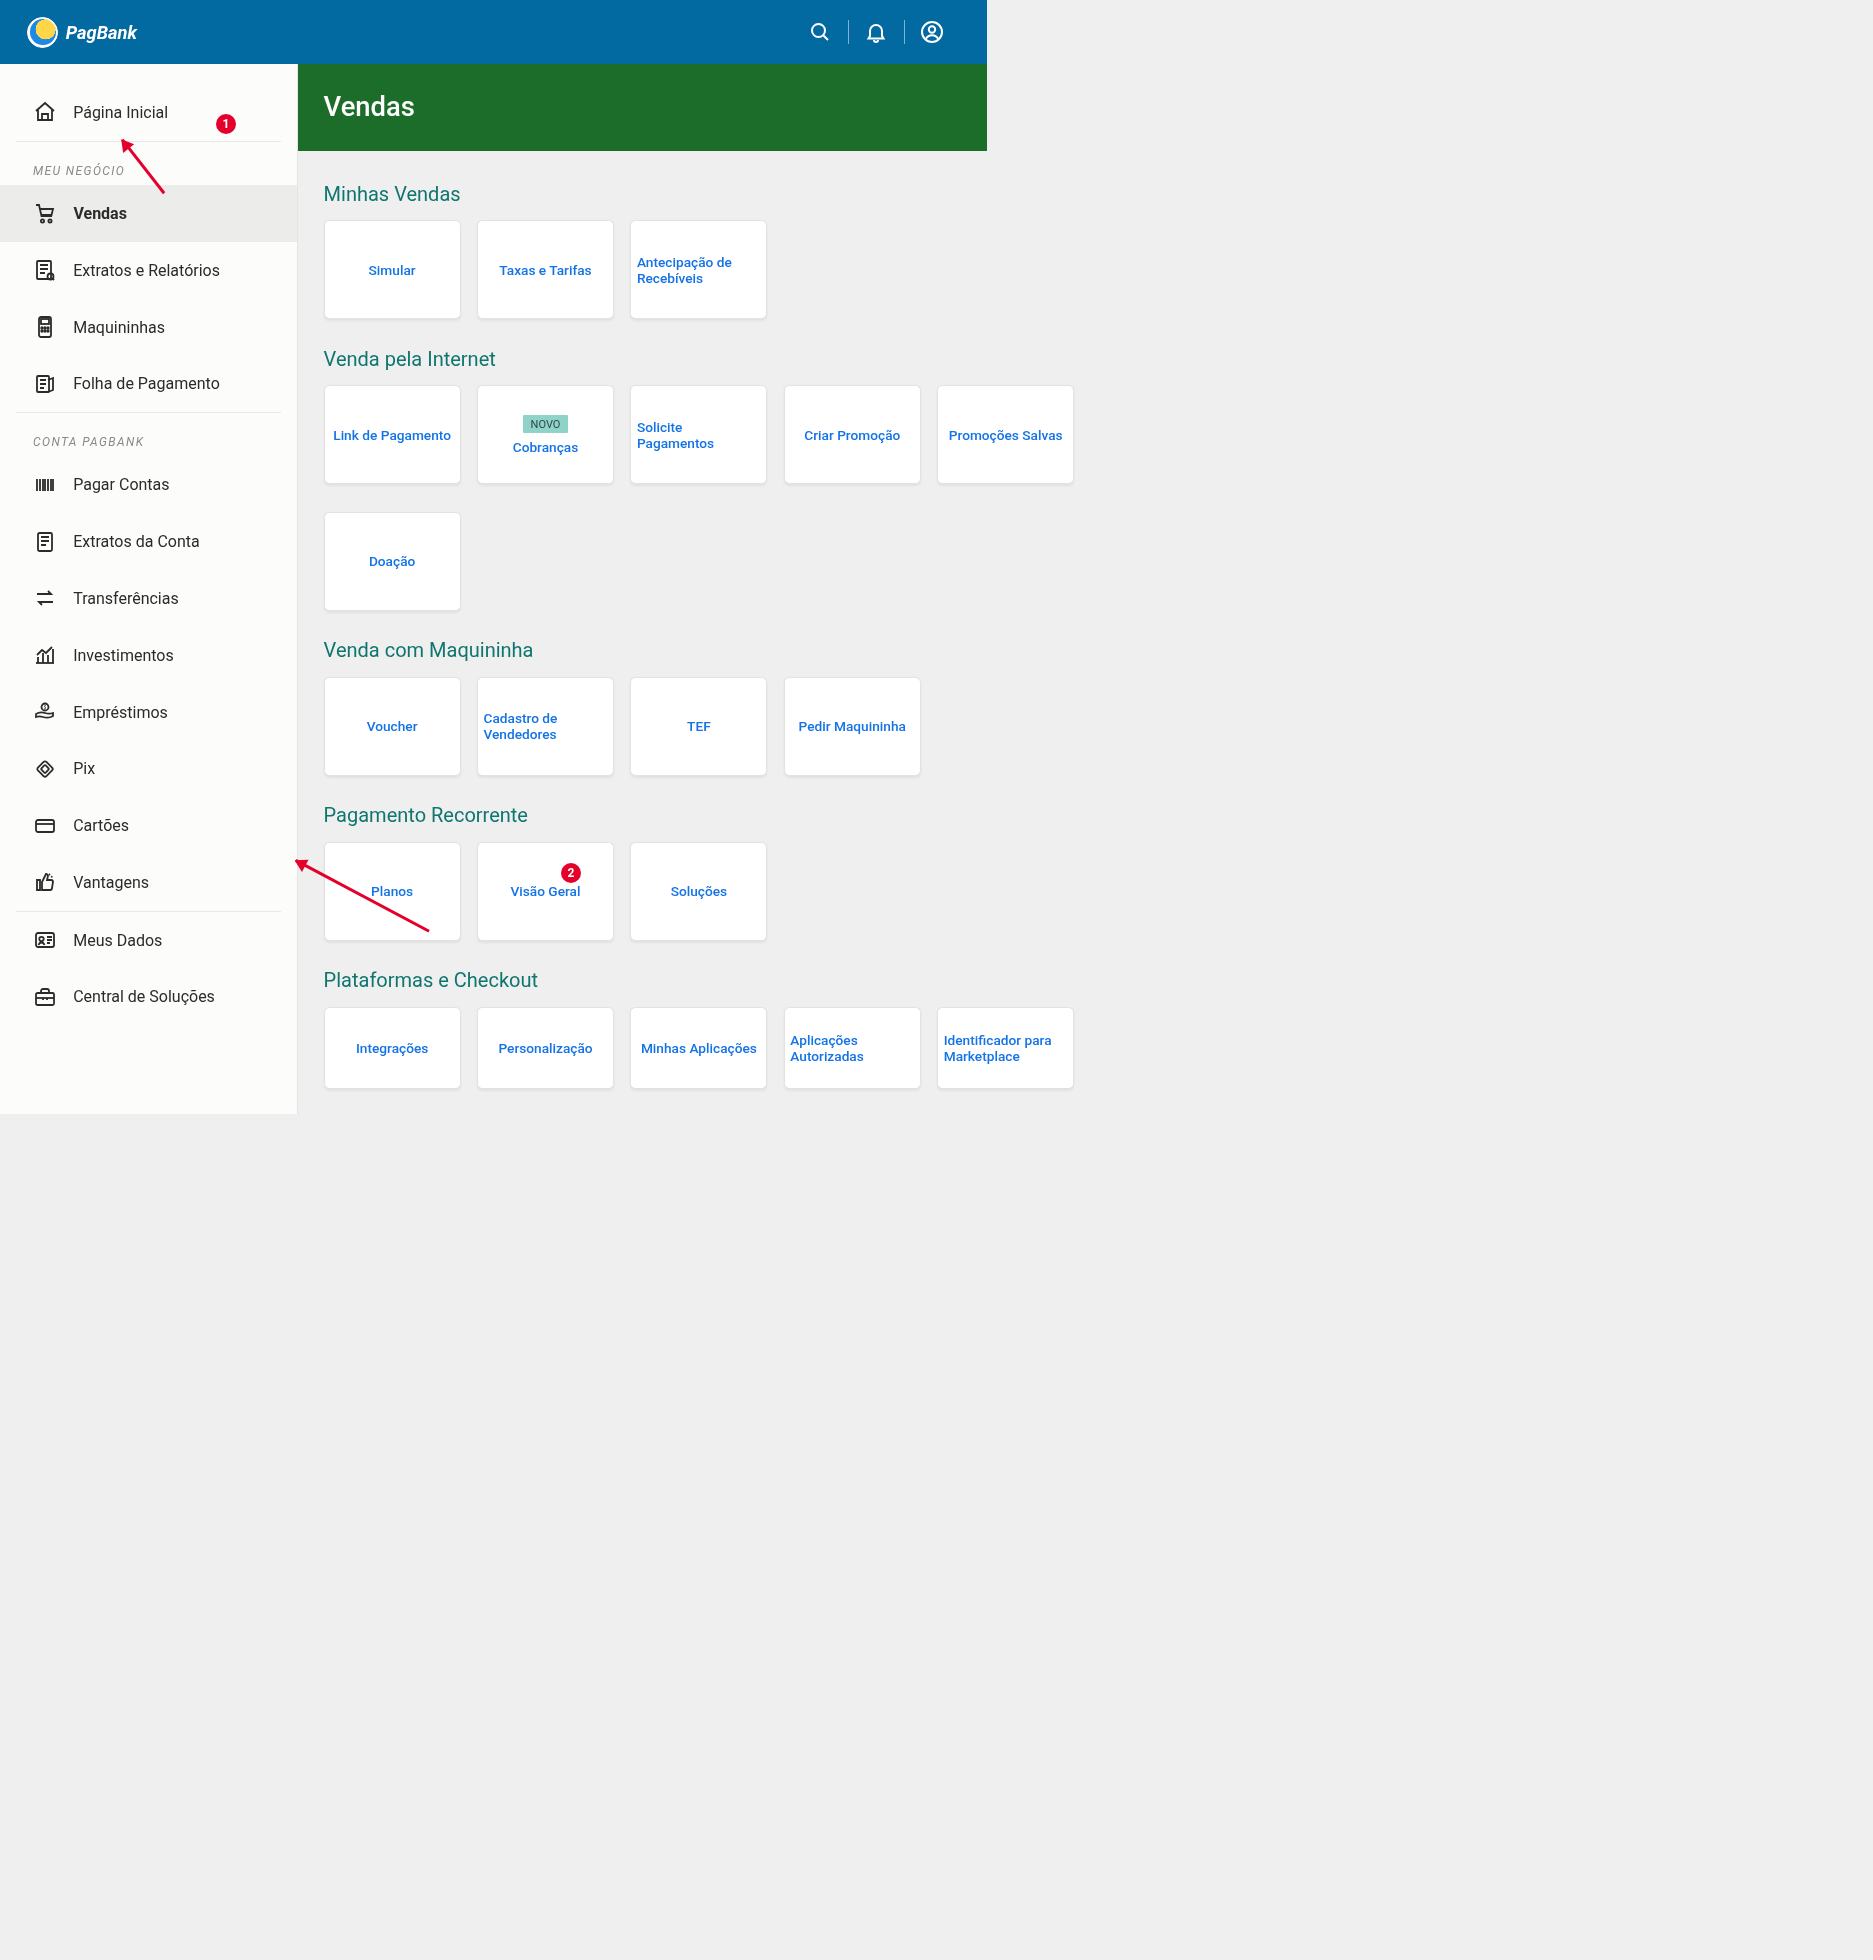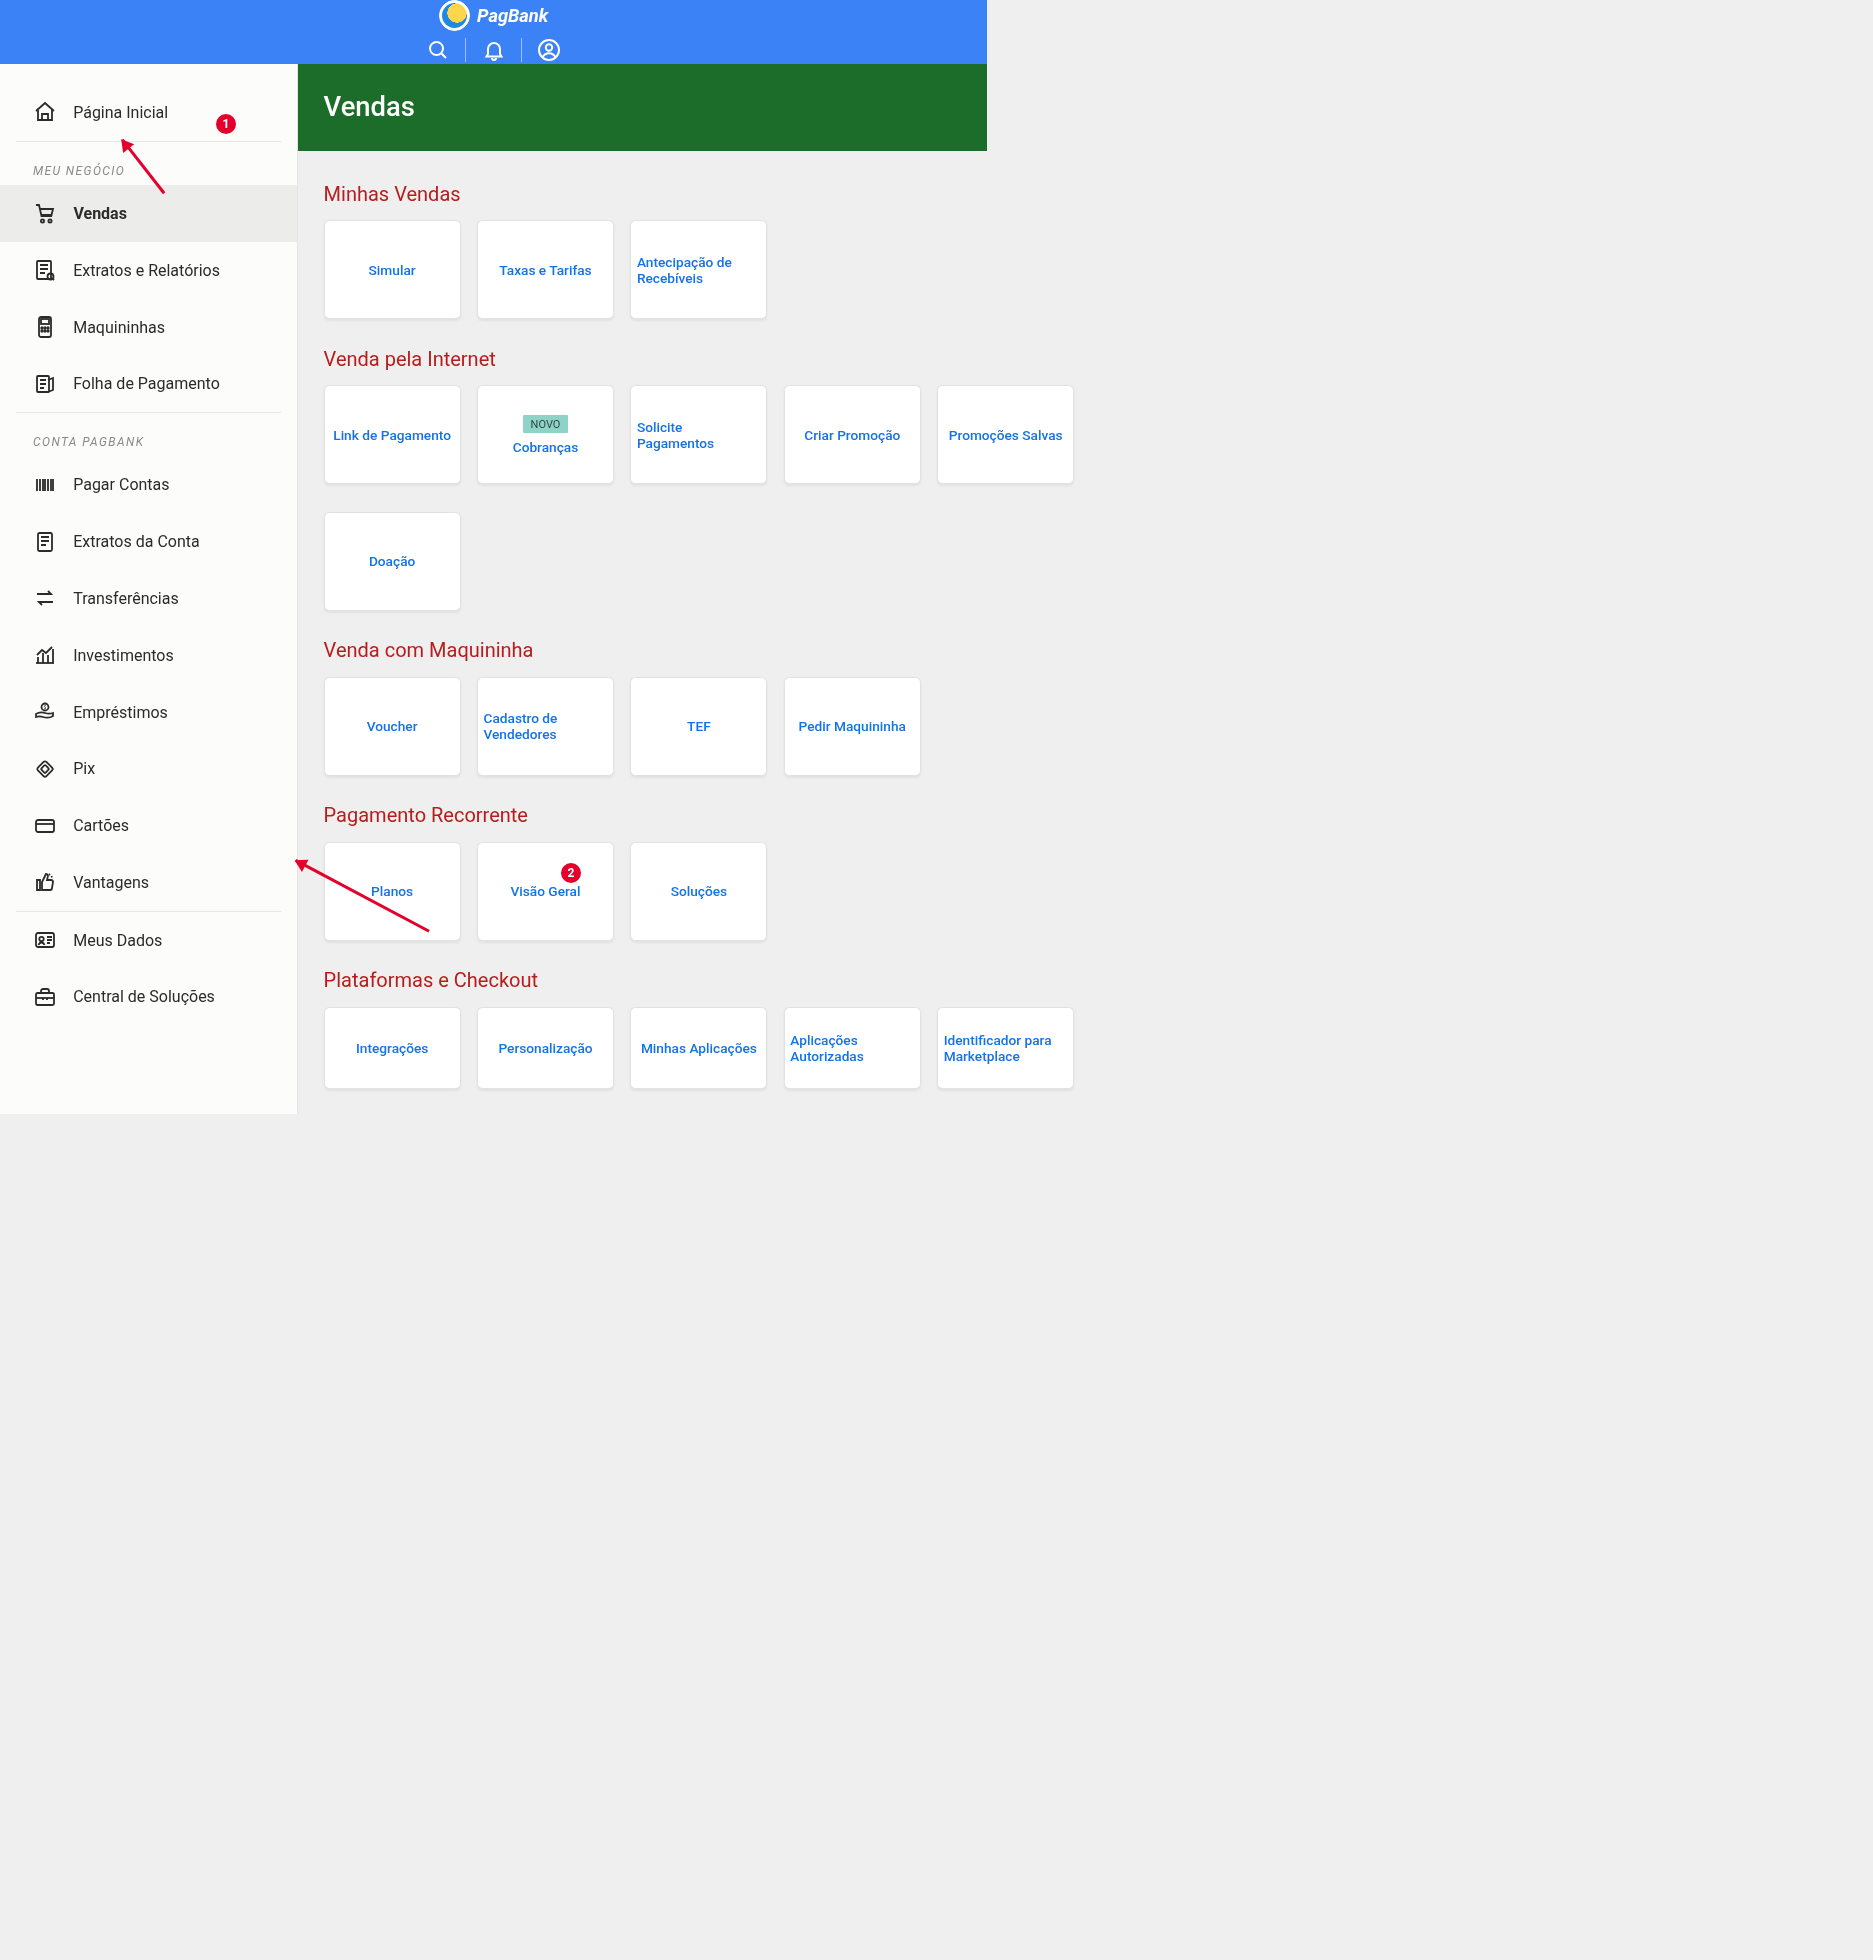--- a/index.html
+++ b/index.html
@@ -5,27 +5,26 @@
   * { box-sizing: border-box; margin: 0; padding: 0; }
   html, body { height: 100%; }
   body {
     font-family: -apple-system, BlinkMacSystemFont, "Segoe UI", Roboto, Arial, sans-serif;
     background: #efefef;
     color: #333;
     overflow-x: hidden;
   }
   
   .top-header {
-    background: #3b82f6;
+    background: #0369a1;
     height: 64px;
     display: flex;
     align-items: center;
     justify-content: space-between;
     padding: 0 27.4px;
-    flex-direction: column;
   }
   .logo-wrap {
     display: flex;
     align-items: center;
     gap: 7.3px;
     color: #fff;
     font-weight: 700;
     font-size: 18.3px;
     font-style: italic;
   }
@@ -102,21 +101,21 @@
   .page-header {
     background: #1E7B2C;
   }
   .page-header {
     background: #1d6d2a;
     padding: 27.4px 25.6px;
   }
   .page-header h1 { color:#fff; font-size:27.4px; font-weight:500; }
 
   .content { padding: 25.6px; }
-  .section-title { font-size:20px; color:#b91c1c; font-weight:400; margin: 5.5px 0 14.6px; }
+  .section-title { font-size:20px; color:#0f766e; font-weight:400; margin: 5.5px 0 14.6px; }
   .card-row { display:flex; gap:16.4px; flex-wrap:nowrap; margin-bottom: 27.4px; }
   .card {
     width: 137px; height: 99px;
     background:#fff; border:0.9px solid #e2e2df; border-radius:5.5px;
     box-shadow: 0 1.8px 2.7px rgba(0,0,0,0.06);
     display:flex; align-items:center; justify-content:center;
     text-align:left;
     padding: 5.5px;
     color:#1473e6; font-size:13.7px; font-weight:500;
     cursor:pointer;

